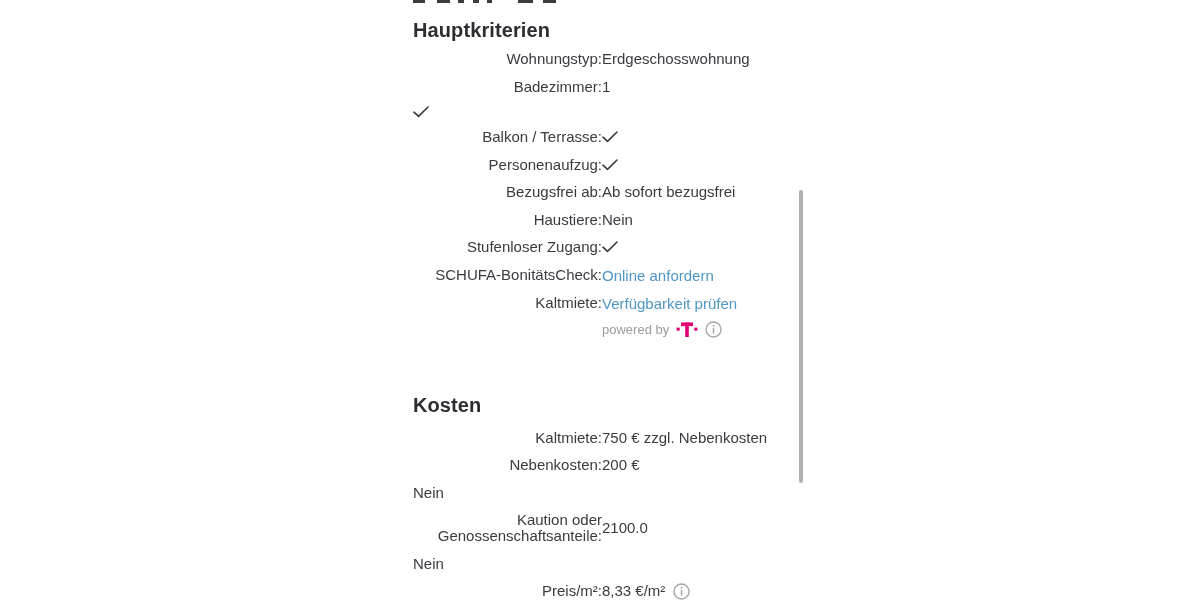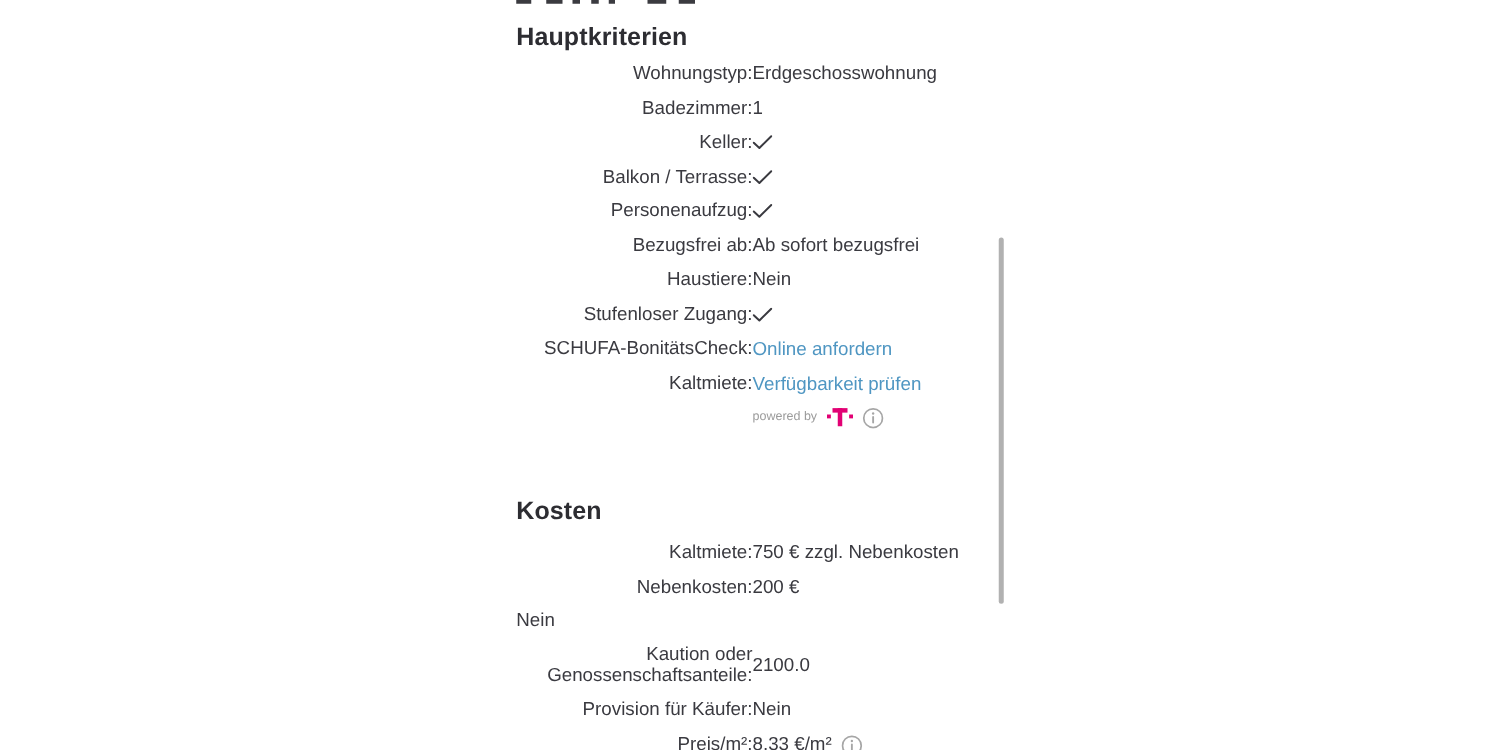--- a/index.html
+++ b/index.html
@@ -72,21 +72,21 @@
     display: inline-block;
   }
   .value-link-line { padding-top: 1px; }
   .powered-line {
     margin-top: 9px;
     display: flex;
     align-items: center;
     gap: 7px;
   }
   .powered-text {
-    font-size: 10px;
+    font-size: 13px;
     color: #9b9b9b;
   }
   .check-icon svg { display: block; }
   .info-icon { display: inline-block; cursor: pointer; line-height: 0; }
   .tk-logo { display: inline-block; line-height: 0; }
 
   .scrollbar-thumb {
     position: absolute;
     left: 799px;
     top: 190px;
@@ -120,21 +120,20 @@
             <span>Erdgeschosswohnung</span>
           </div>
         </div>
         <div class="row">
           <div class="label">Badezimmer:</div>
           <div class="value">
             <span>1</span>
           </div>
         </div>
         <div class="row">
-          <div class="label">Keller:</div>
           <div class="value">
             <span class="check-icon">
               <svg width="16" height="12" viewBox="0 0 16 12">
                 <polyline points="1,6.2 5.5,10.4 15,1" fill="none" stroke="#3a3a40" stroke-width="1.6" stroke-linecap="round" stroke-linejoin="round"></polyline>
               </svg>
             </span>
           </div>
         </div>
         <div class="row">
           <div class="label">Balkon / Terrasse:</div>
@@ -227,21 +226,20 @@
             <span>Nein</span>
           </div>
         </div>
         <div class="row">
           <div class="label">Kaution oder Genossenschaftsanteile:</div>
           <div class="value">
             <span>2100.0</span>
           </div>
         </div>
         <div class="row">
-          <div class="label">Provision für Käufer:</div>
           <div class="value">
             <span>Nein</span>
           </div>
         </div>
         <div class="row">
           <div class="label">Preis/m²:</div>
           <div class="value">
             <span>8,33 €/m²</span>
             <span class="info-icon"><svg width="17" height="17" viewBox="0 0 17 17">
                 <circle cx="8.5" cy="8.5" r="7.5" fill="none" stroke="#a6a6a6" stroke-width="1.4"></circle>

